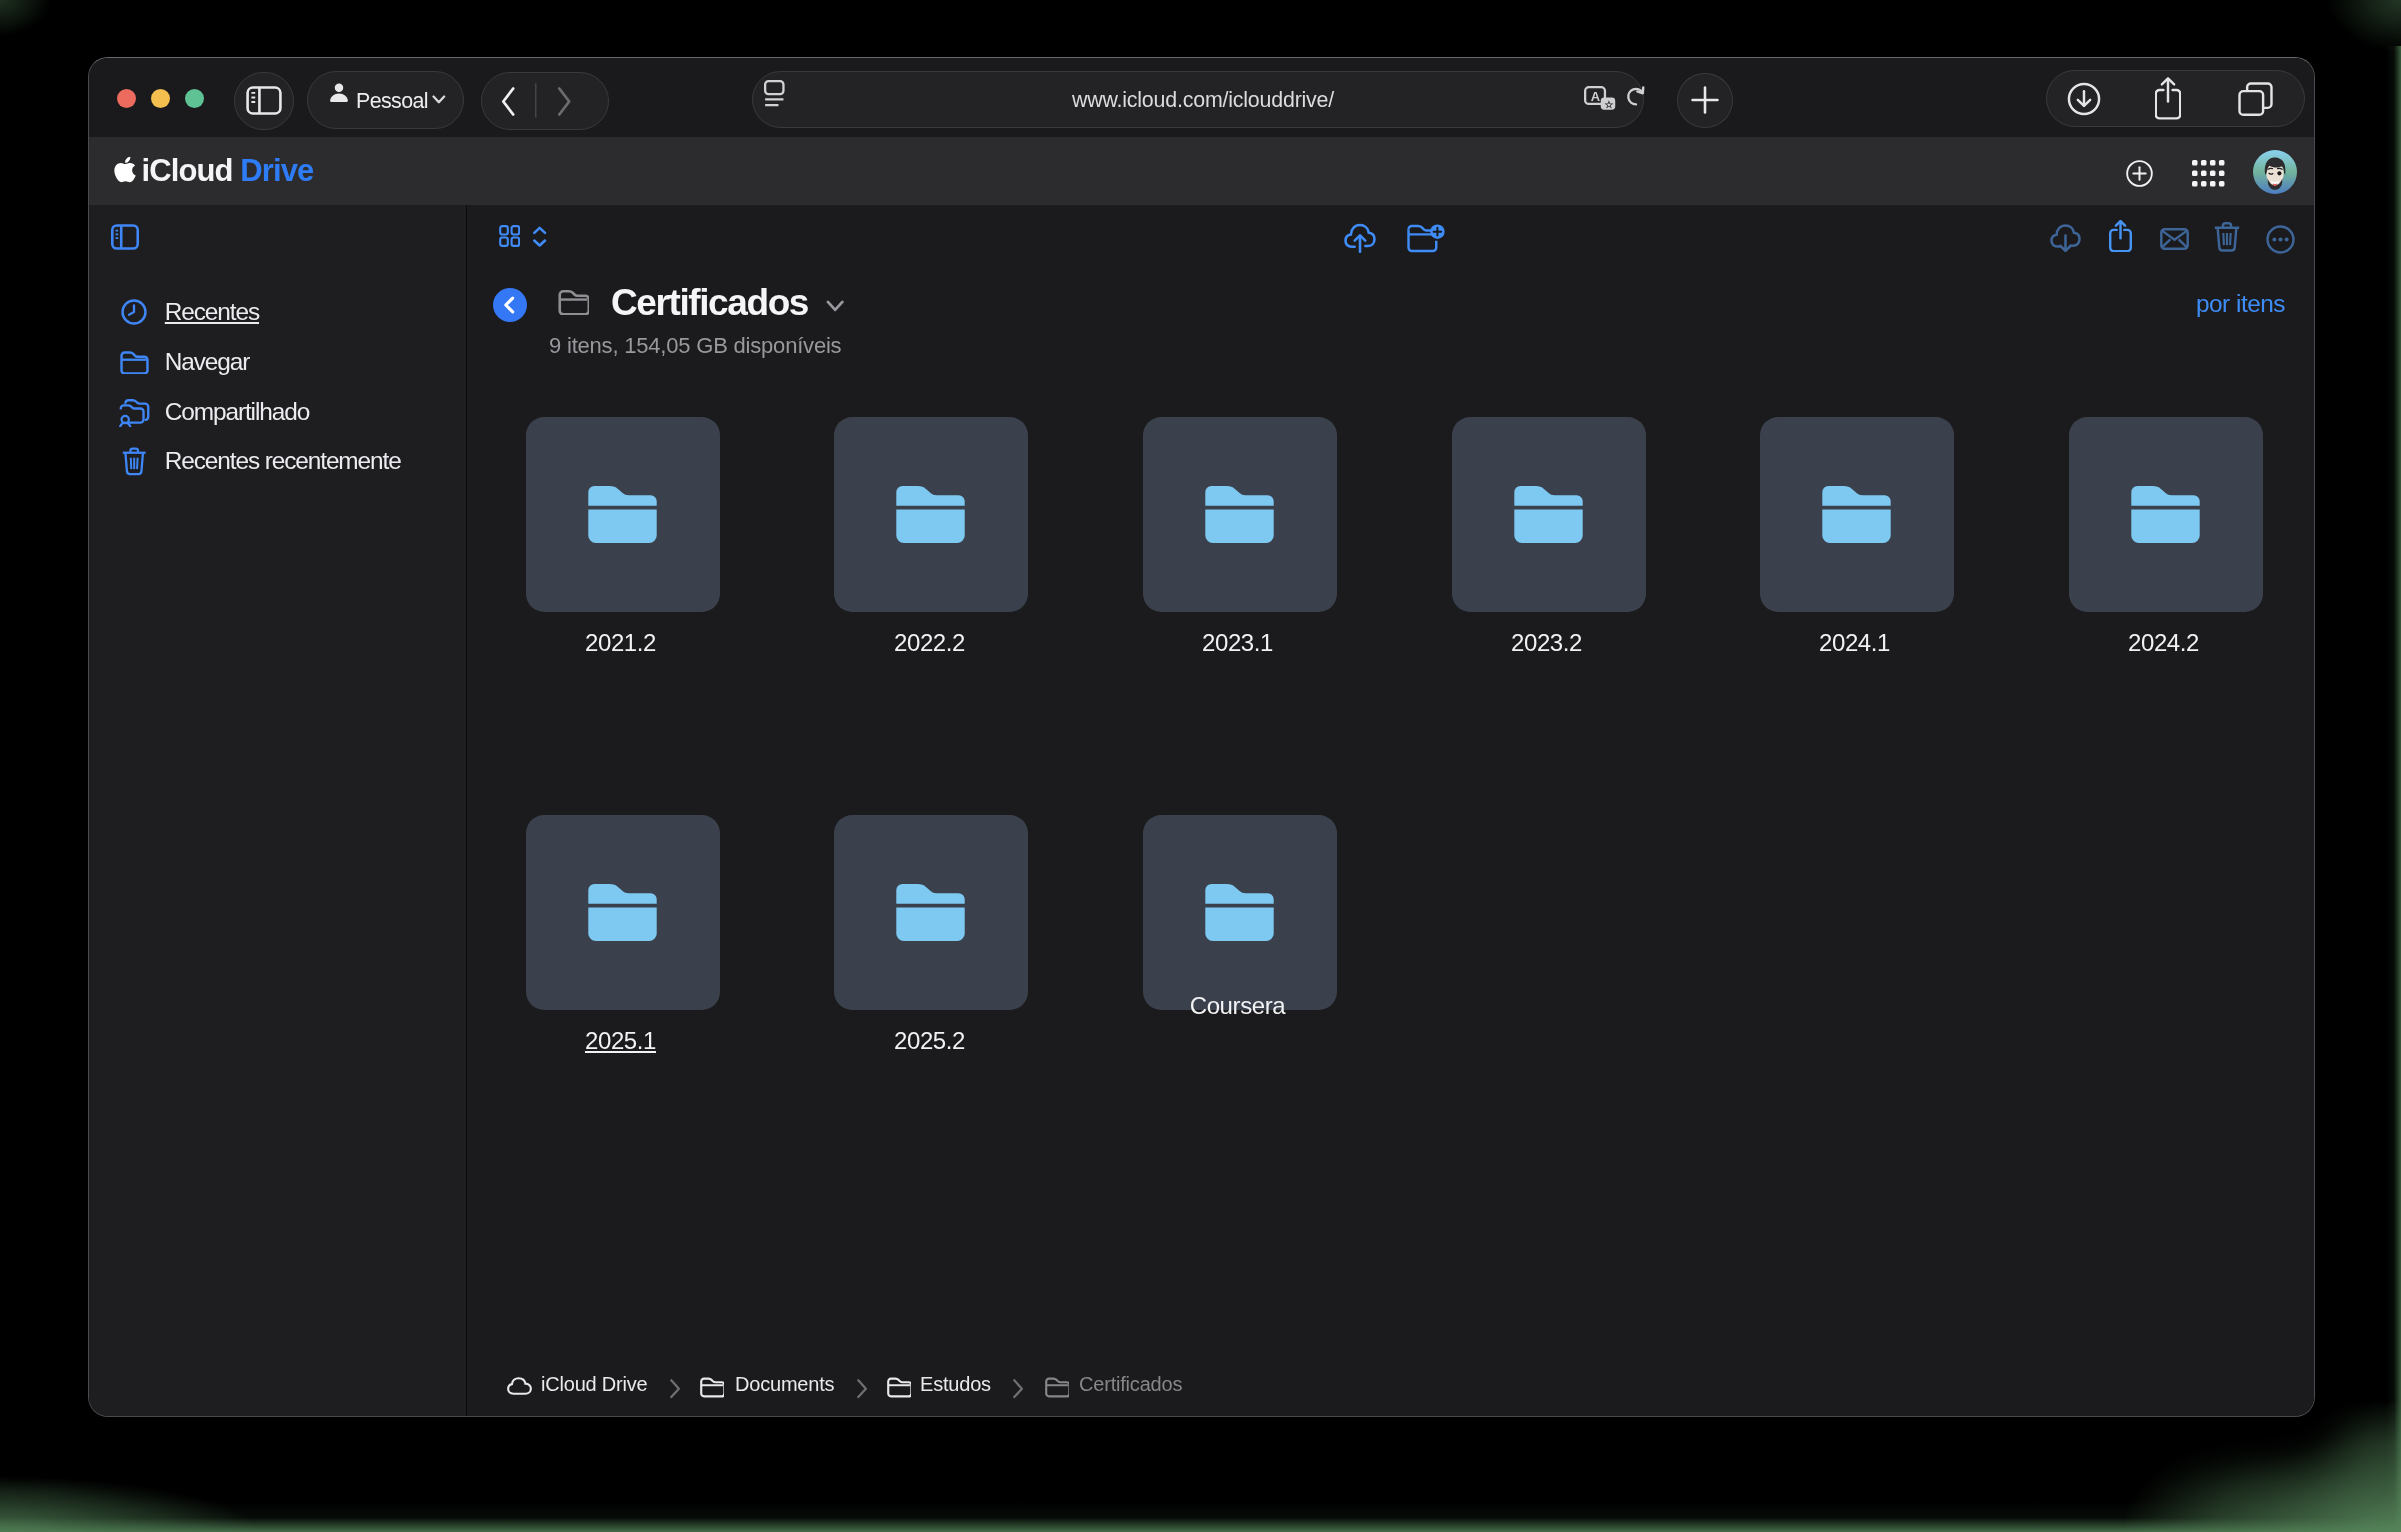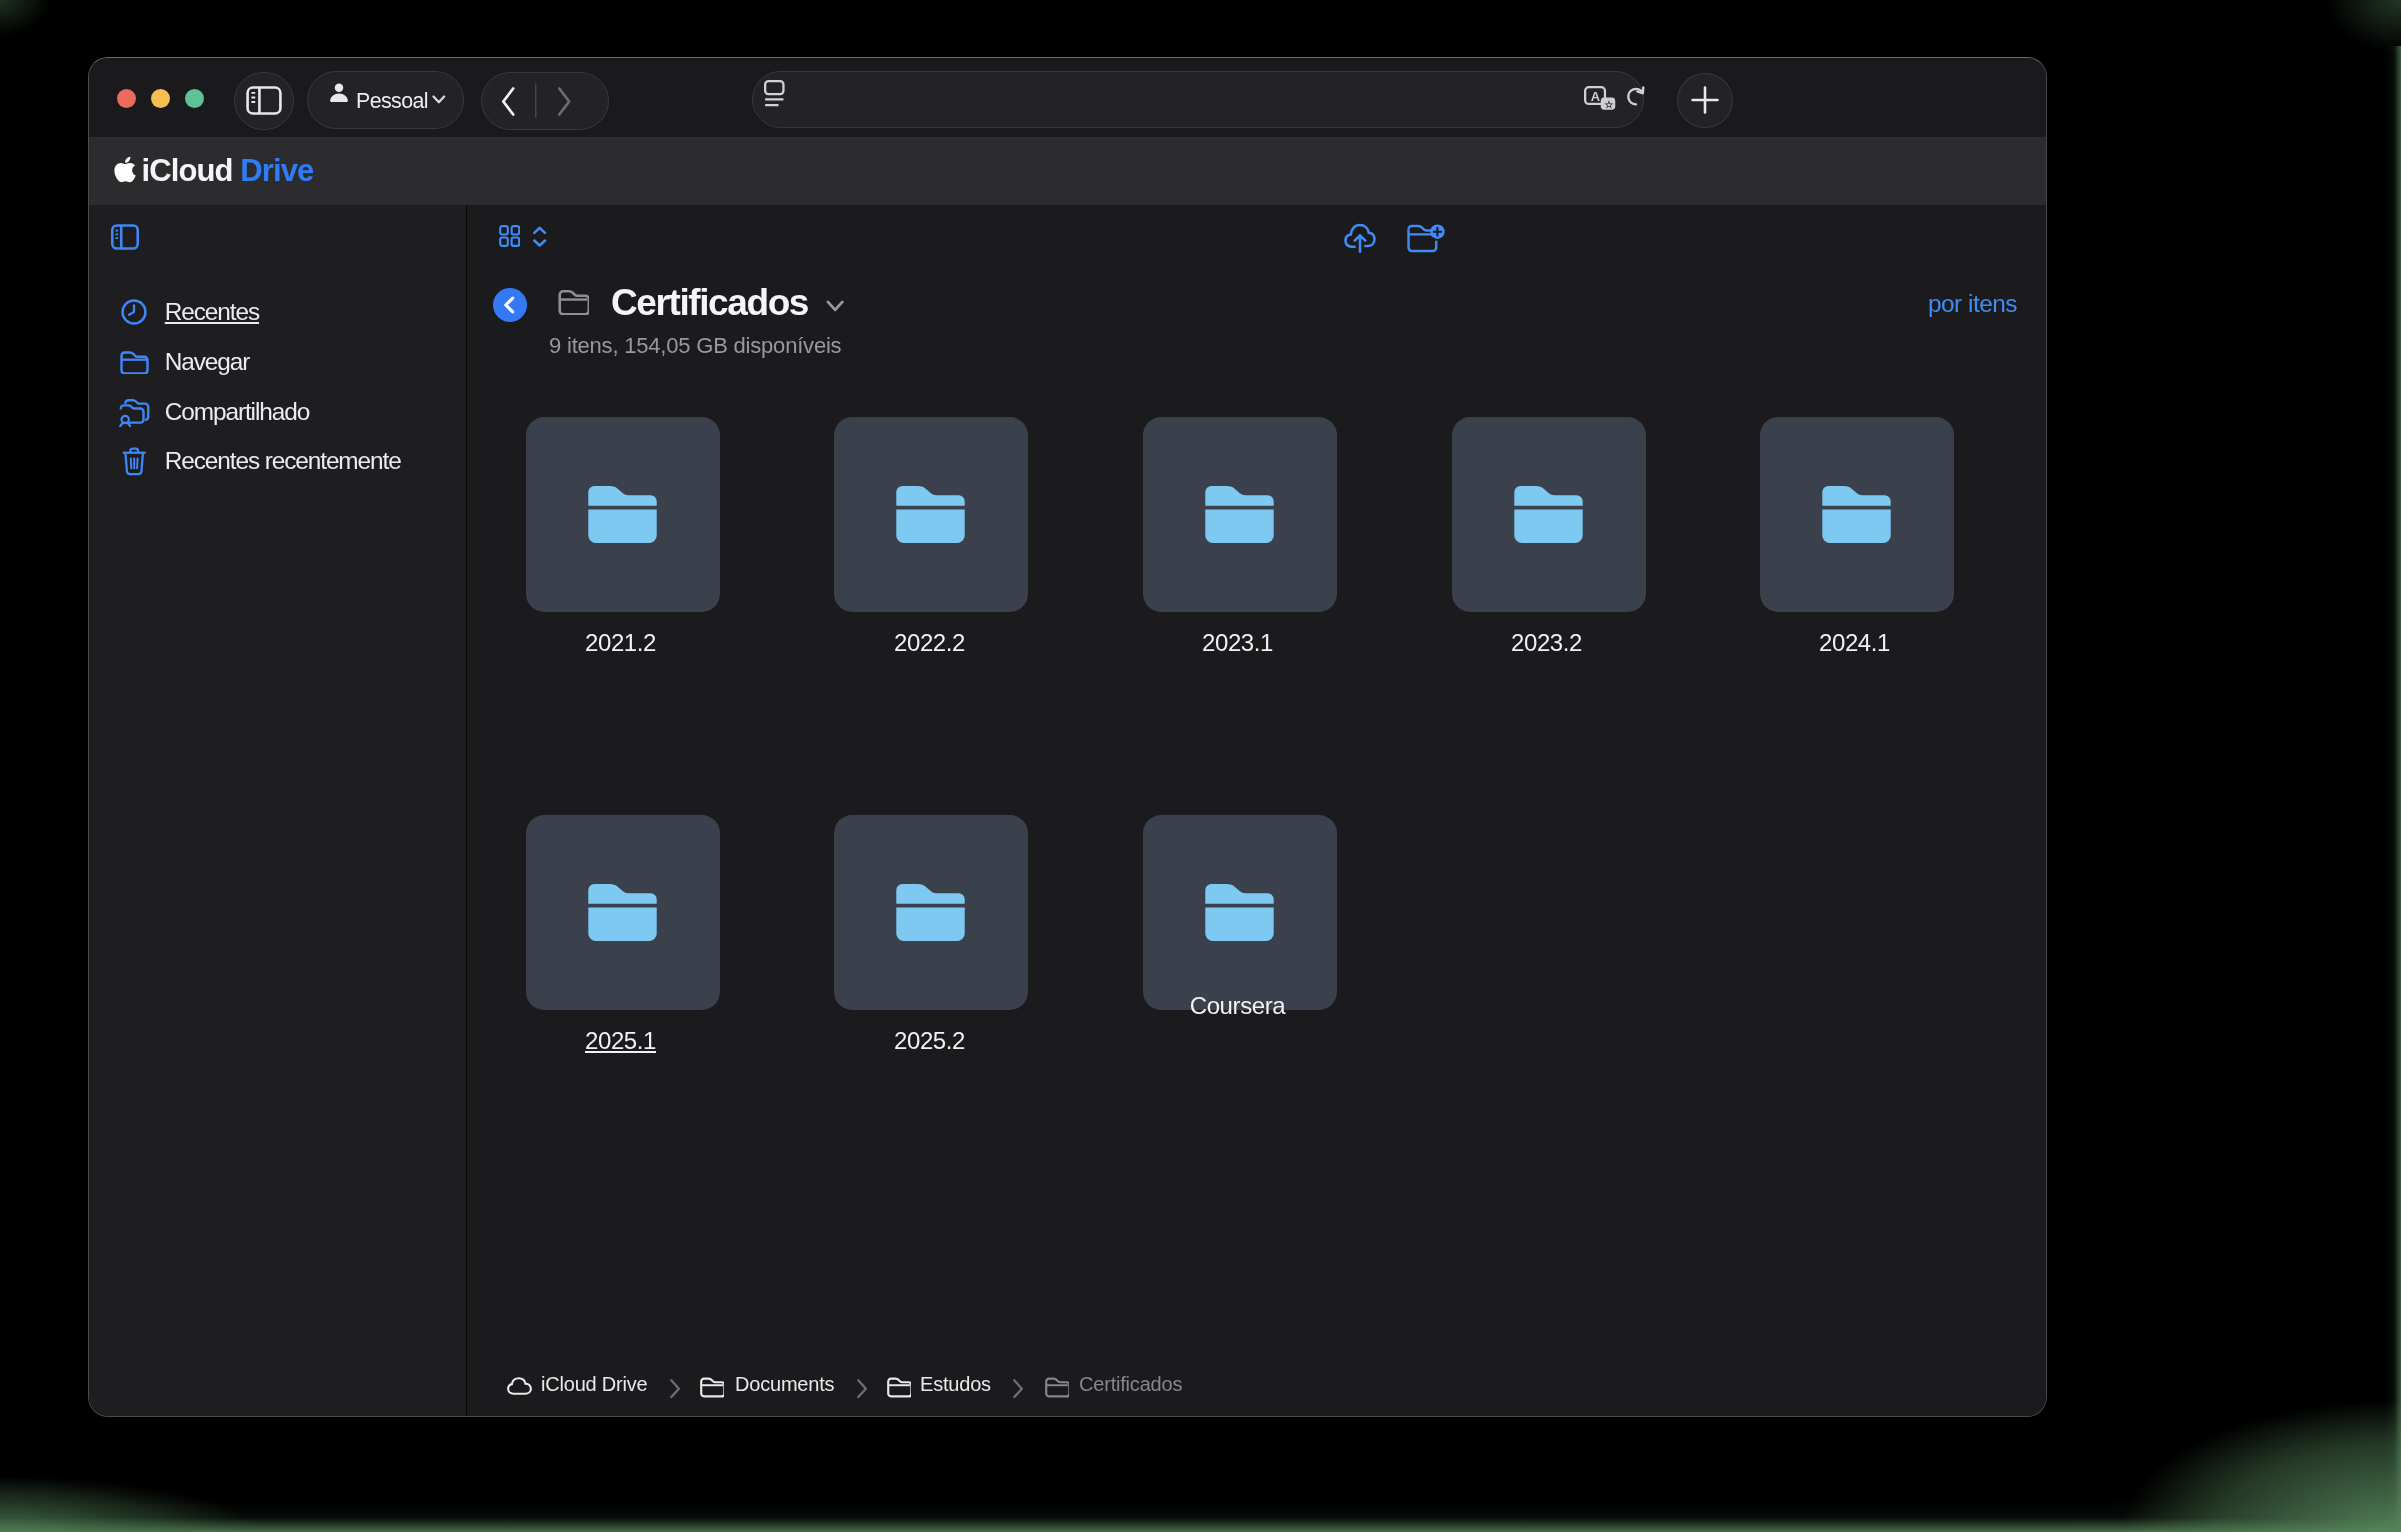--- a/index.html
+++ b/index.html
@@ -12,21 +12,21 @@
     background:linear-gradient(to right, rgba(77,122,82,0) 0%, rgba(77,122,82,0.12) 55%, rgba(77,122,82,0.75) 100%); }
   .green-br { position:absolute; right:0; bottom:0; width:275px; height:130px;
     background:radial-gradient(ellipse at 100% 100%, rgba(86,133,90,0.95) 0%, rgba(80,125,84,0.45) 48%, rgba(77,122,82,0) 72%); }
   .green-bl { position:absolute; left:0; bottom:0; width:252px; height:55px;
     background:radial-gradient(ellipse at 0% 100%, rgba(80,125,84,0.8) 0%, rgba(77,122,82,0.3) 50%, rgba(77,122,82,0) 72%); }
   .green-tl { position:absolute; left:0; top:0; width:53px; height:37px;
     background:radial-gradient(ellipse at 0% 0%, rgba(77,122,82,0.4) 0%, rgba(77,122,82,0) 70%); }
   .green-tr { position:absolute; right:0; top:0; width:76px; height:53px;
     background:radial-gradient(ellipse at 100% 0%, rgba(77,122,82,0.45) 0%, rgba(77,122,82,0) 70%); }
 
-  .window { position:absolute; left:88px; top:57px; width:1959px; height:1360px;
+  .window { position:absolute; left:88px; top:57px; width:2227px; height:1360px;
     background:#1b1b1d; border-radius:20px; border:1.5px solid #4b4b4f; border-top-color:#69696d;
     box-shadow:0 23px 53px 31px rgba(0,0,0,0.98), 0 7.6px 31px 19px rgba(0,0,0,0.9);
     overflow:hidden; }
   .abs { position:absolute; }
 
   .chrome { position:absolute; left:0; top:0; right:0; height:79px; background:#1a1a1c; }
   .tl { position:absolute; top:31px; width:19px; height:19px; border-radius:50%; }
   .tl.r { left:27.5px;  background:#ec6a5e; }
   .tl.y { left:62px;  background:#f4bf4f; }
   .tl.g { left:96px; background:#5fc294; }
@@ -103,20 +103,21 @@
   <svg class="abs" style="left:468px; top:27.5px;" width="14.5" height="31" viewBox="0 0 19 40">
     <polyline points="3,3 16,20 3,37" fill="none" stroke="#6c6c70" stroke-width="3.6" stroke-linecap="round" stroke-linejoin="round"></polyline>
   </svg>
 
   <div class="pill" style="left:663px; top:13px; width:892px; height:57px; border-radius:29px;"></div>
   <svg class="abs" style="left:675px; top:22px;" width="20.6" height="27.5" viewBox="0 0 27 36">
     <rect x="1.5" y="1.5" width="24" height="17" rx="4.5" fill="none" stroke="#d2d2d4" stroke-width="3"></rect>
     <line x1="1.5" y1="25.5" x2="25.5" y2="25.5" stroke="#d2d2d4" stroke-width="3"></line>
     <line x1="1.5" y1="33" x2="19" y2="33" stroke="#d2d2d4" stroke-width="3"></line>
   </svg>
+  <div class="abs" style="left:668px; top:30px; width:892px; text-align:center; font-size:21.4px; color:#dcdcde; letter-spacing:-0.2px;">www.icloud.com/iclouddrive/</div>
   <svg class="abs" style="left:1495px; top:27.5px;" width="32" height="27.5" viewBox="0 0 42 36">
     <rect x="1.5" y="1.5" width="26" height="22" rx="5" fill="none" stroke="#cfcfd1" stroke-width="3"></rect>
     <text x="9" y="19" font-size="17" font-weight="bold" fill="#cfcfd1" font-family="Liberation Sans">A</text>
     <rect x="22" y="15" width="19" height="16" rx="4.5" fill="#cfcfd1"></rect>
     <text x="27" y="28.5" font-size="13" font-weight="bold" fill="#232326" font-family="Liberation Sans">☆</text>
   </svg>
   <svg class="abs" style="left:1537px; top:26px;" width="20" height="23" viewBox="0 0 26 30">
     <path d="M13,26.5 a10,10 0 1 1 8.6,-15" fill="none" stroke="#cfcfd1" stroke-width="3.1" stroke-linecap="round"></path>
     <path d="M22.5,4.5 l-0.6,7.6 -7.2,-2.4" fill="none" stroke="#cfcfd1" stroke-width="3.1" stroke-linejoin="round" stroke-linecap="round"></path>
   </svg>

